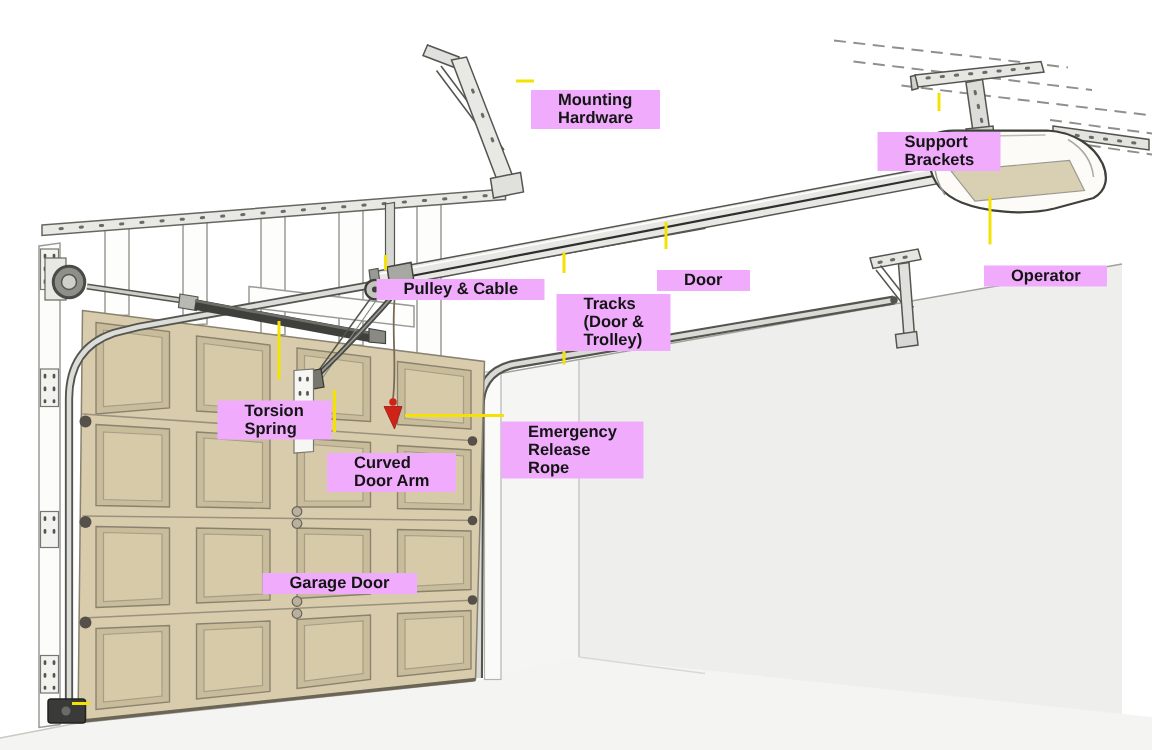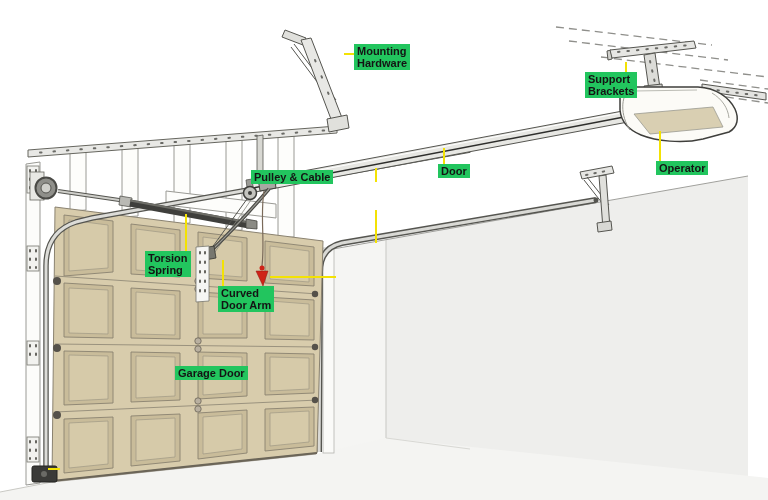--- a/index.html
+++ b/index.html
@@ -1,21 +1,21 @@
 <!DOCTYPE html>
 <html><head>
 <meta charset="utf-8">
 <style>
   html,body{margin:0;padding:0;background:#fff;}
   #stage{position:relative;width:768px;height:500px;background:#ffffff;overflow:hidden;
          font-family:"Liberation Sans",sans-serif;}
   #art{position:absolute;left:0;top:0;}
-  .label{position:absolute;background:#22c55e;color:#141414;
+  .label{position:absolute;background:#f0abfc;color:#141414;
          font:bold 11px/1.1 "Liberation Sans",sans-serif;
-         padding:1px 3px;white-space:pre-line;z-index:5;}
+         padding:1px 18px;white-space:pre-line;z-index:5;margin-top:16px;}
 </style>
 </head>
 <body>
 
 <div id="stage">
 
 <svg id="art" width="768" height="500" viewBox="0 0 768 500">
 
   <g>
     <polygon points="333,249 748,176 748,500 333,457" fill="#eeeeec"></polygon>
@@ -248,18 +248,24 @@
   </g>
 </svg>
 
   <div class="label" style="left:354px;top:44px">Mounting
 Hardware</div>
   <div class="label" style="left:585px;top:72px">Support
 Brackets</div>
   <div class="label" style="left:656px;top:161px">Operator</div>
   <div class="label" style="left:438px;top:164px">Door</div>
   <div class="label" style="left:251px;top:170px">Pulley &amp; Cable</div>
+  <div class="label" style="left:371px;top:180px">Tracks
+(Door &amp;
+Trolley)</div>
   <div class="label" style="left:145px;top:251px">Torsion
 Spring</div>
   <div class="label" style="left:218px;top:286px">Curved
 Door Arm</div>
+  <div class="label" style="left:334px;top:265px">Emergency
+Release
+Rope</div>
   <div class="label" style="left:175px;top:366px">Garage Door</div>
 </div>
 
 </body></html>

